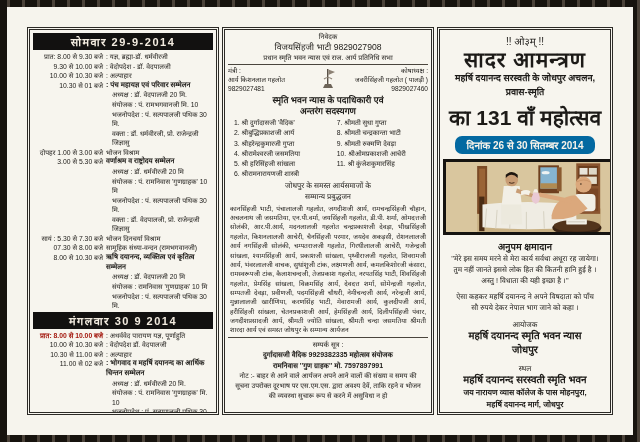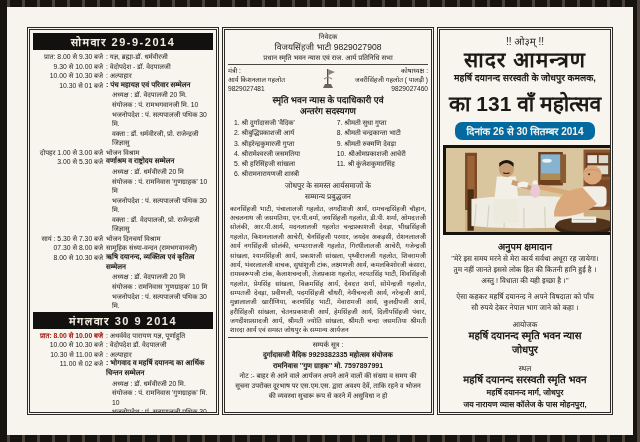--- a/index.html
+++ b/index.html
@@ -270,21 +270,22 @@
         <div>सम्पर्क सूत्र :</div>
         <div class="contact-strong">दुर्गादासजी वैदिक 9929382335 महोत्सव संयोजक</div>
         <div class="contact-strong">रामनिवास ''गुण ग्राहक'' मो. 7597897991</div>
       </div>
       <div class="mid-note">नोट :- बाहर से आने वाले आर्यजन अपने आने वालों की संख्या व समय की सूचना उपरोक्त दूरभाष पर एस.एम.एस. द्वारा अवश्य देवें, ताकि रहने व भोजन की व्यवस्था सुचारू रूप से करने में असुविधा न हो</div>
     </div>
 
     <div class="panel panel-right">
       <div class="om-line">!! ओ३म् !!</div>
       <div class="inv-title">सादर आमन्त्रण</div>
-      <div class="inv-sub">महर्षि दयानन्द सरस्वती के जोधपुर कमलक,</div>
+      <div class="inv-sub">महर्षि दयानन्द सरस्वती के जोधपुर अचलन,</div>
+      <div class="inv-sub">प्रवास-स्मृति</div>
       <div class="inv-big">का 131 वाँ महोत्सव</div>
       <div><span class="date-bar">दिनांक 26 से 30 सितम्बर 2014</span></div>
 
       <svg class="painting" viewBox="0 0 186 106">
         <rect x="0" y="0" width="186" height="106" fill="#d9c69e"></rect>
         <rect x="0" y="70" width="186" height="36" fill="#c9b184"></rect>
         <g>
           <rect x="0" y="6" width="15" height="72" fill="#7a4a26"></rect>
           <rect x="3" y="10" width="9" height="64" fill="#9a6436"></rect>
         </g>
@@ -340,18 +341,18 @@
       <div class="kshama-title">अनुपम क्षमादान</div>
       <div class="quote">''मेरे इस समय मरने से मेरा कार्य सर्वथा अधूरा रह जायेगा। तुम नहीं जानते इससे लोक हित की कितनी हानि हुई है । अस्तु ! विधाता की यही इच्छा है ।''</div>
       <div class="quote-after">ऐसा कहकर महर्षि दयानन्द ने अपने विषदाता को पाँच सौ रुपये देकर नेपाल भाग जाने को कहा ।</div>
 
       <div class="label-sm">आयोजक</div>
       <div class="org-line">महर्षि दयानन्द स्मृति भवन न्यास</div>
       <div class="org-line">जोधपुर</div>
 
       <div class="label-sm">स्थल</div>
       <div class="org-line">महर्षि दयानन्द सरस्वती स्मृति भवन</div>
+      <div class="venue-line">जय नारायण व्यास कॉलेज के पास मोहनपुरा,</div>
       <div class="venue-line">महर्षि दयानन्द मार्ग, जोधपुर</div>
-      <div class="venue-line">जय नारायण व्यास कॉलेज के पास मोहनपुरा,</div>
     </div>
 
   </div>
 </div>
 
 </body></html>

